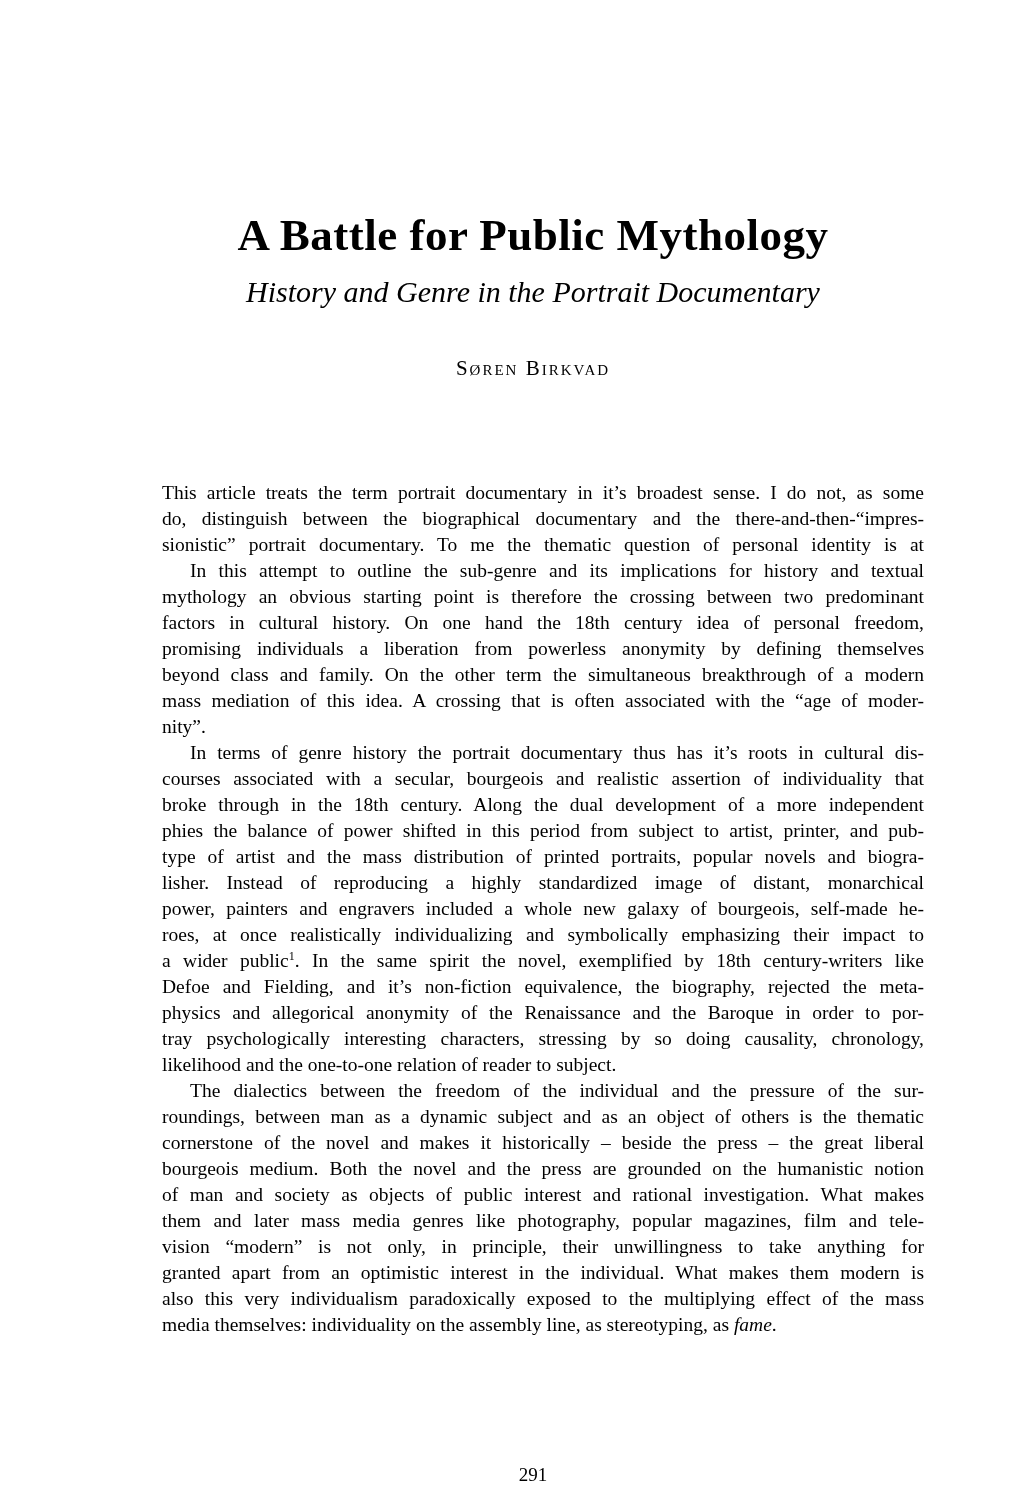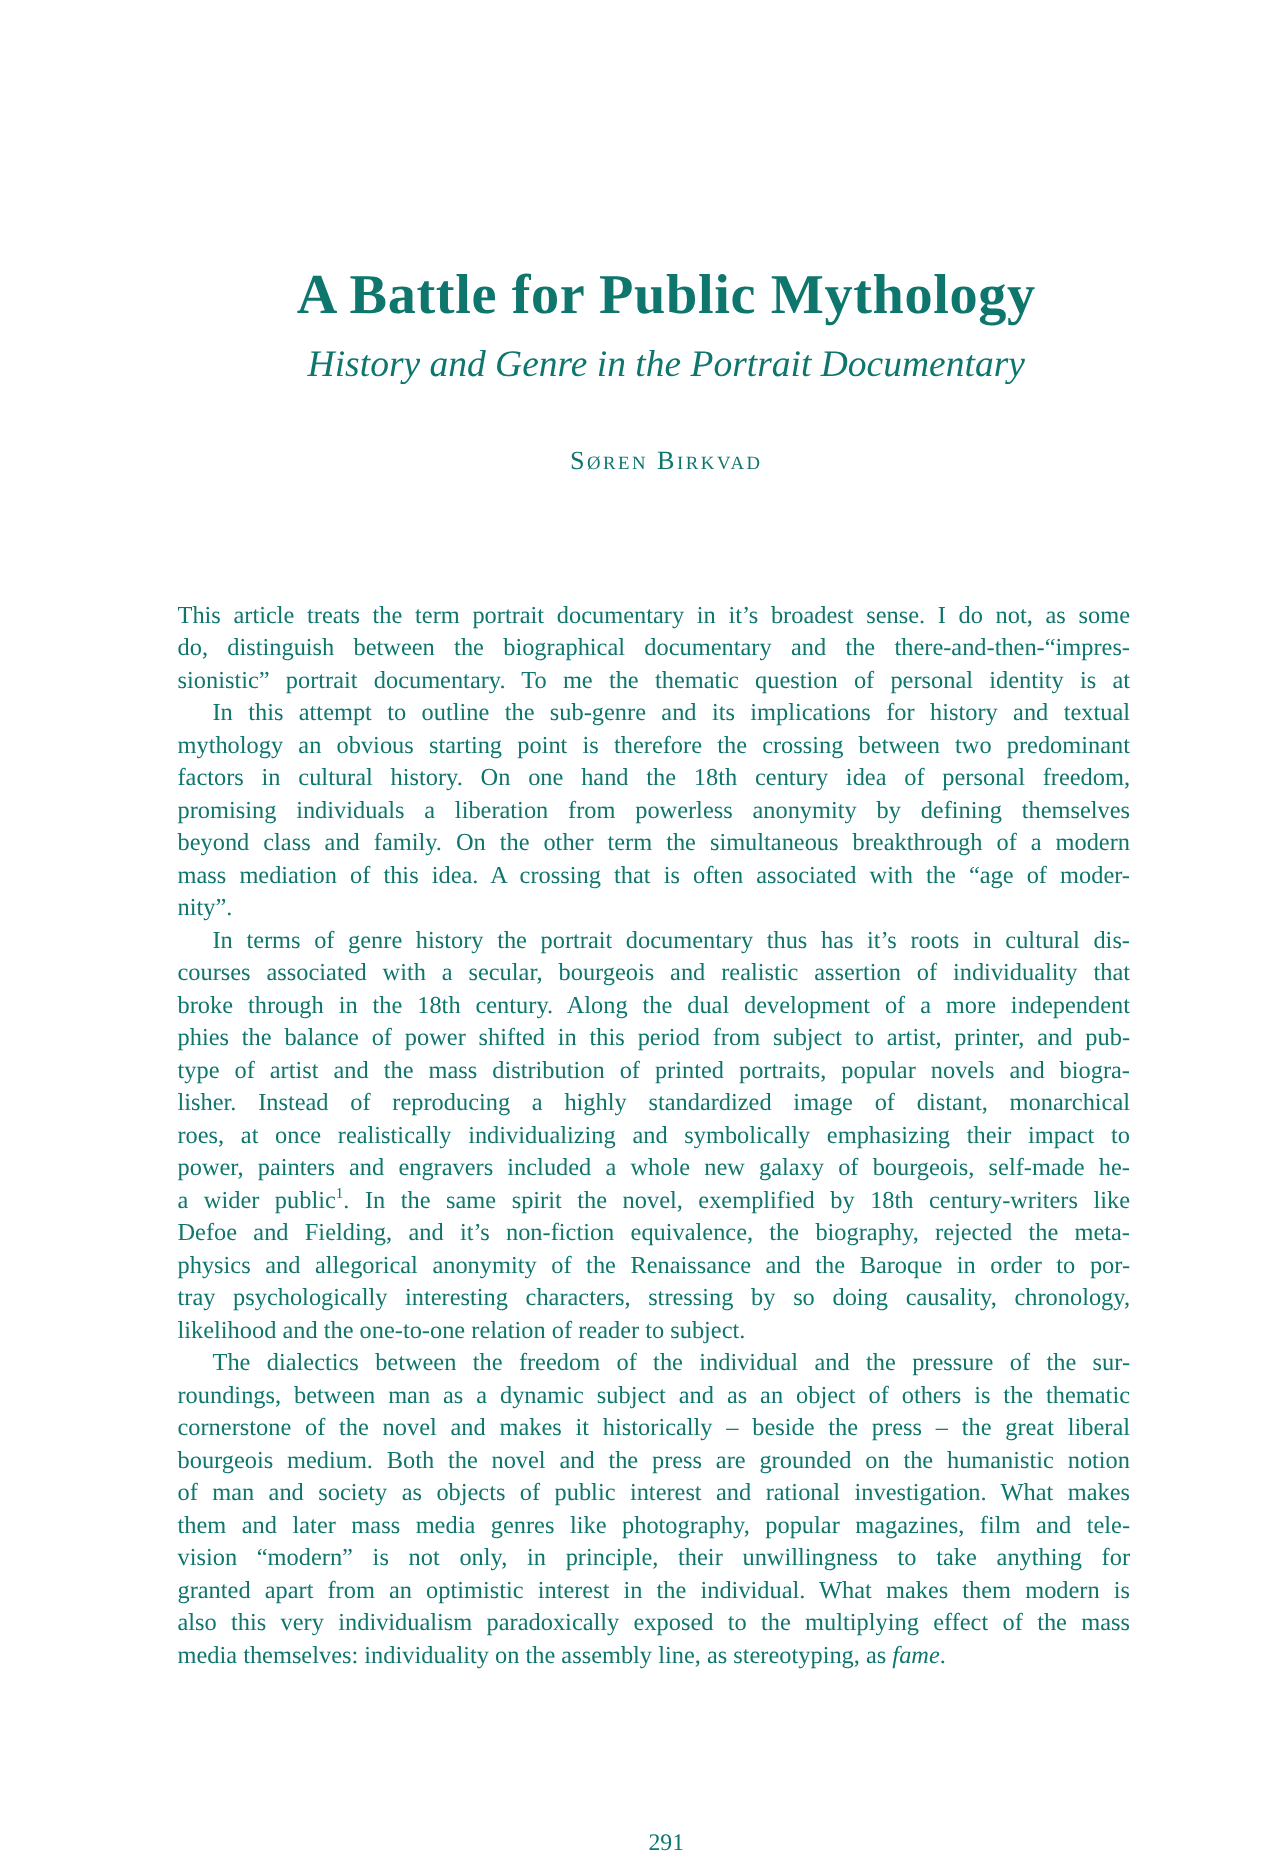--- a/index.html
+++ b/index.html
@@ -2,21 +2,21 @@
 <html><head>
 <meta charset="utf-8">
 <style>
   html, body { margin: 0; padding: 0; background: #ffffff; }
   .page {
     position: relative;
     width: 1020px;
     height: 1500px;
     background: #ffffff;
     font-family: "Liberation Serif", "DejaVu Serif", serif;
-    color: #0f766e;
+    color: #000000;
     overflow: hidden;
   }
   .article-title {
     position: absolute;
     top: 208px;
     left: 152px;
     width: 762px;
     margin: 0;
     font-size: 45px;
     line-height: 1.2;
@@ -42,21 +42,21 @@
     left: 152px;
     width: 762px;
     font-size: 21px;
     font-variant: small-caps;
     letter-spacing: 2px;
     text-align: center;
   }
   .body-text {
     position: absolute;
     top: 480px;
-    left: 142px;
+    left: 162px;
     width: 762px;
     font-size: 19.5px;
     line-height: 26px;
   }
   .line {
     text-align: justify;
     text-align-last: justify;
     white-space: normal;
   }
   .line.last { text-align-last: left; }
@@ -92,22 +92,22 @@
       <div class="line">promising individuals a liberation from powerless anonymity by defining themselves</div>
       <div class="line">beyond class and family. On the other term the simultaneous breakthrough of a modern</div>
       <div class="line">mass mediation of this idea. A crossing that is often associated with the “age of moder-</div>
       <div class="line last">nity”.</div>
       <div class="line indent">In terms of genre history the portrait documentary thus has it’s roots in cultural dis-</div>
       <div class="line">courses associated with a secular, bourgeois and realistic assertion of individuality that</div>
       <div class="line">broke through in the 18th century. Along the dual development of a more independent</div>
       <div class="line">phies the balance of power shifted in this period from subject to artist, printer, and pub-</div>
       <div class="line">type of artist and the mass distribution of printed portraits, popular novels and biogra-</div>
       <div class="line">lisher. Instead of reproducing a highly standardized image of distant, monarchical</div>
+      <div class="line">power, painters and engravers included a whole new galaxy of bourgeois, self-made he-</div>
       <div class="line">roes, at once realistically individualizing and symbolically emphasizing their impact to</div>
-      <div class="line">power, painters and engravers included a whole new galaxy of bourgeois, self-made he-</div>
       <div class="line">a wider public<sup>1</sup>. In the same spirit the novel, exemplified by 18th century-writers like</div>
       <div class="line">Defoe and Fielding, and it’s non-fiction equivalence, the biography, rejected the meta-</div>
       <div class="line">physics and allegorical anonymity of the Renaissance and the Baroque in order to por-</div>
       <div class="line">tray psychologically interesting characters, stressing by so doing causality, chronology,</div>
       <div class="line last">likelihood and the one-to-one relation of reader to subject.</div>
       <div class="line indent">The dialectics between the freedom of the individual and the pressure of the sur-</div>
       <div class="line">roundings, between man as a dynamic subject and as an object of others is the thematic</div>
       <div class="line">cornerstone of the novel and makes it historically – beside the press – the great liberal</div>
       <div class="line">bourgeois medium. Both the novel and the press are grounded on the humanistic notion</div>
       <div class="line">of man and society as objects of public interest and rational investigation. What makes</div>

